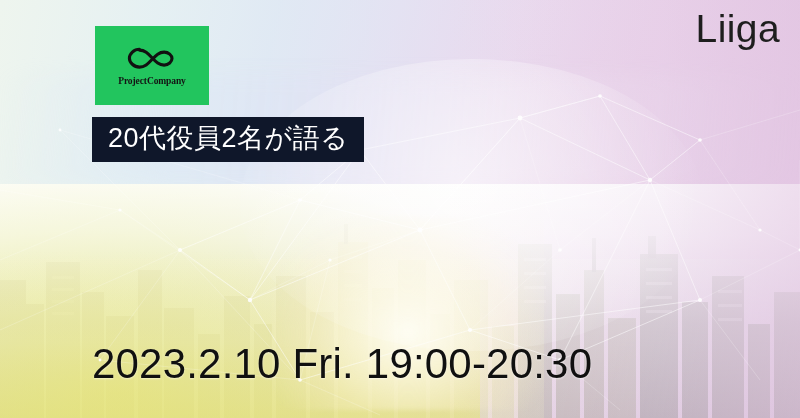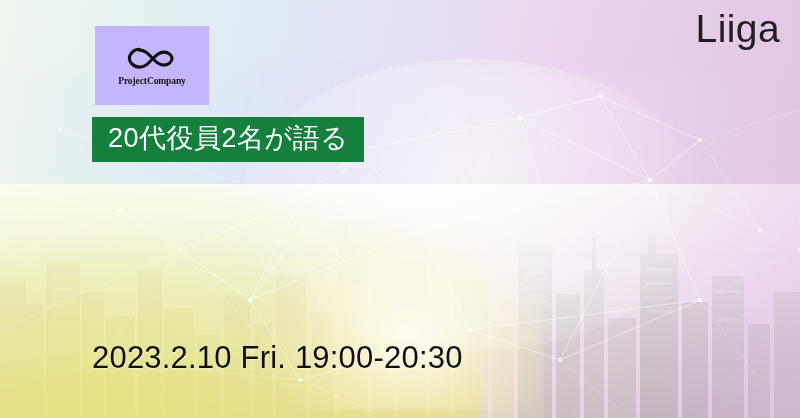--- a/index.html
+++ b/index.html
@@ -184,21 +184,21 @@
     position: absolute;
     inset: 0;
   }
 
   .logo-box {
     position: absolute;
     left: 95px;
     top: 26px;
     width: 114px;
     height: 79px;
-    background: #c4b5fd;
+    background: #22c55e;
     display: flex;
     flex-direction: column;
     align-items: center;
     justify-content: center;
     gap: 6px;
   }
   .logo-mark {
     width: 52px;
     height: 24px;
     display: block;
@@ -221,21 +221,21 @@
     font-weight: 400;
     color: #1e1e1e;
     letter-spacing: 0.4px;
     line-height: 1;
   }
 
   .badge {
     position: absolute;
     left: 92px;
     top: 117px;
-    background: #15803d;
+    background: #0f172a;
     padding: 6px 16px 8px 16px;
     display: inline-block;
   }
   .badge-text {
     font-family: "Liberation Sans", sans-serif;
     font-size: 27px;
     font-weight: 400;
     color: #ffffff;
     line-height: 1.15;
     letter-spacing: 0.5px;
@@ -256,21 +256,21 @@
     letter-spacing: 0.2px;
     white-space: nowrap;
     text-shadow: 0 1px 2px rgba(255,255,255,0.55);
   }
 
   .datetime {
     position: absolute;
     left: 92px;
     top: 340px;
     font-family: "Liberation Sans", sans-serif;
-    font-size: 31px;
+    font-size: 42px;
     font-weight: 400;
     color: #101010;
     letter-spacing: 0.2px;
     white-space: nowrap;
     text-shadow: 0 1px 2px rgba(255,255,255,0.5);
   }
 </style>
 </head>
 <body>
 

